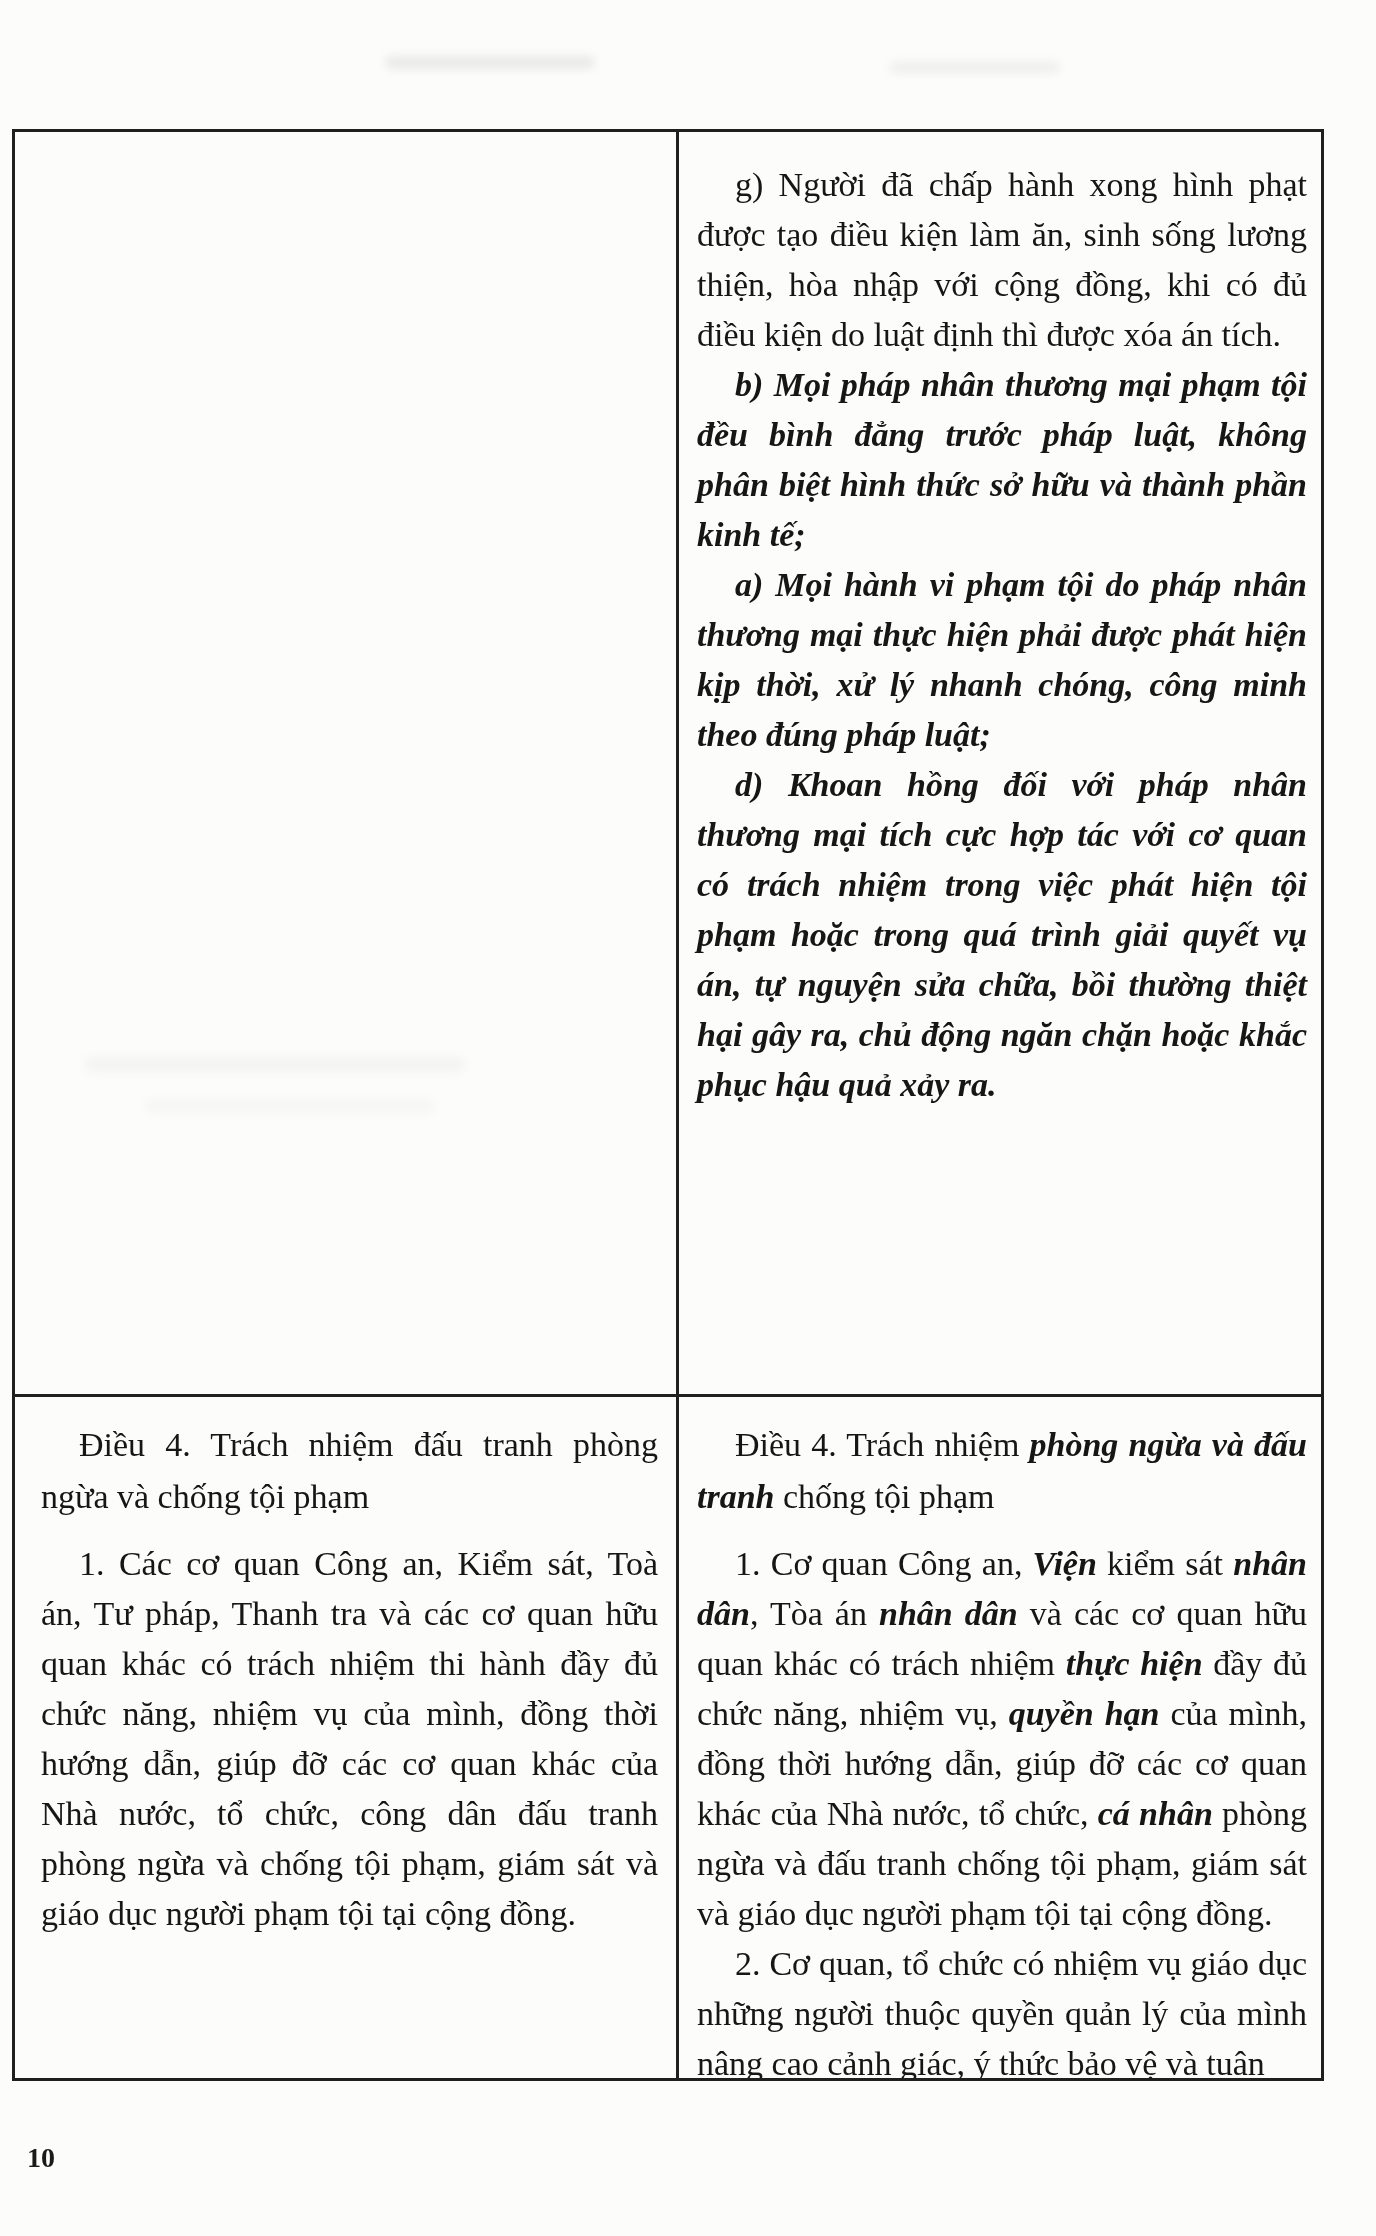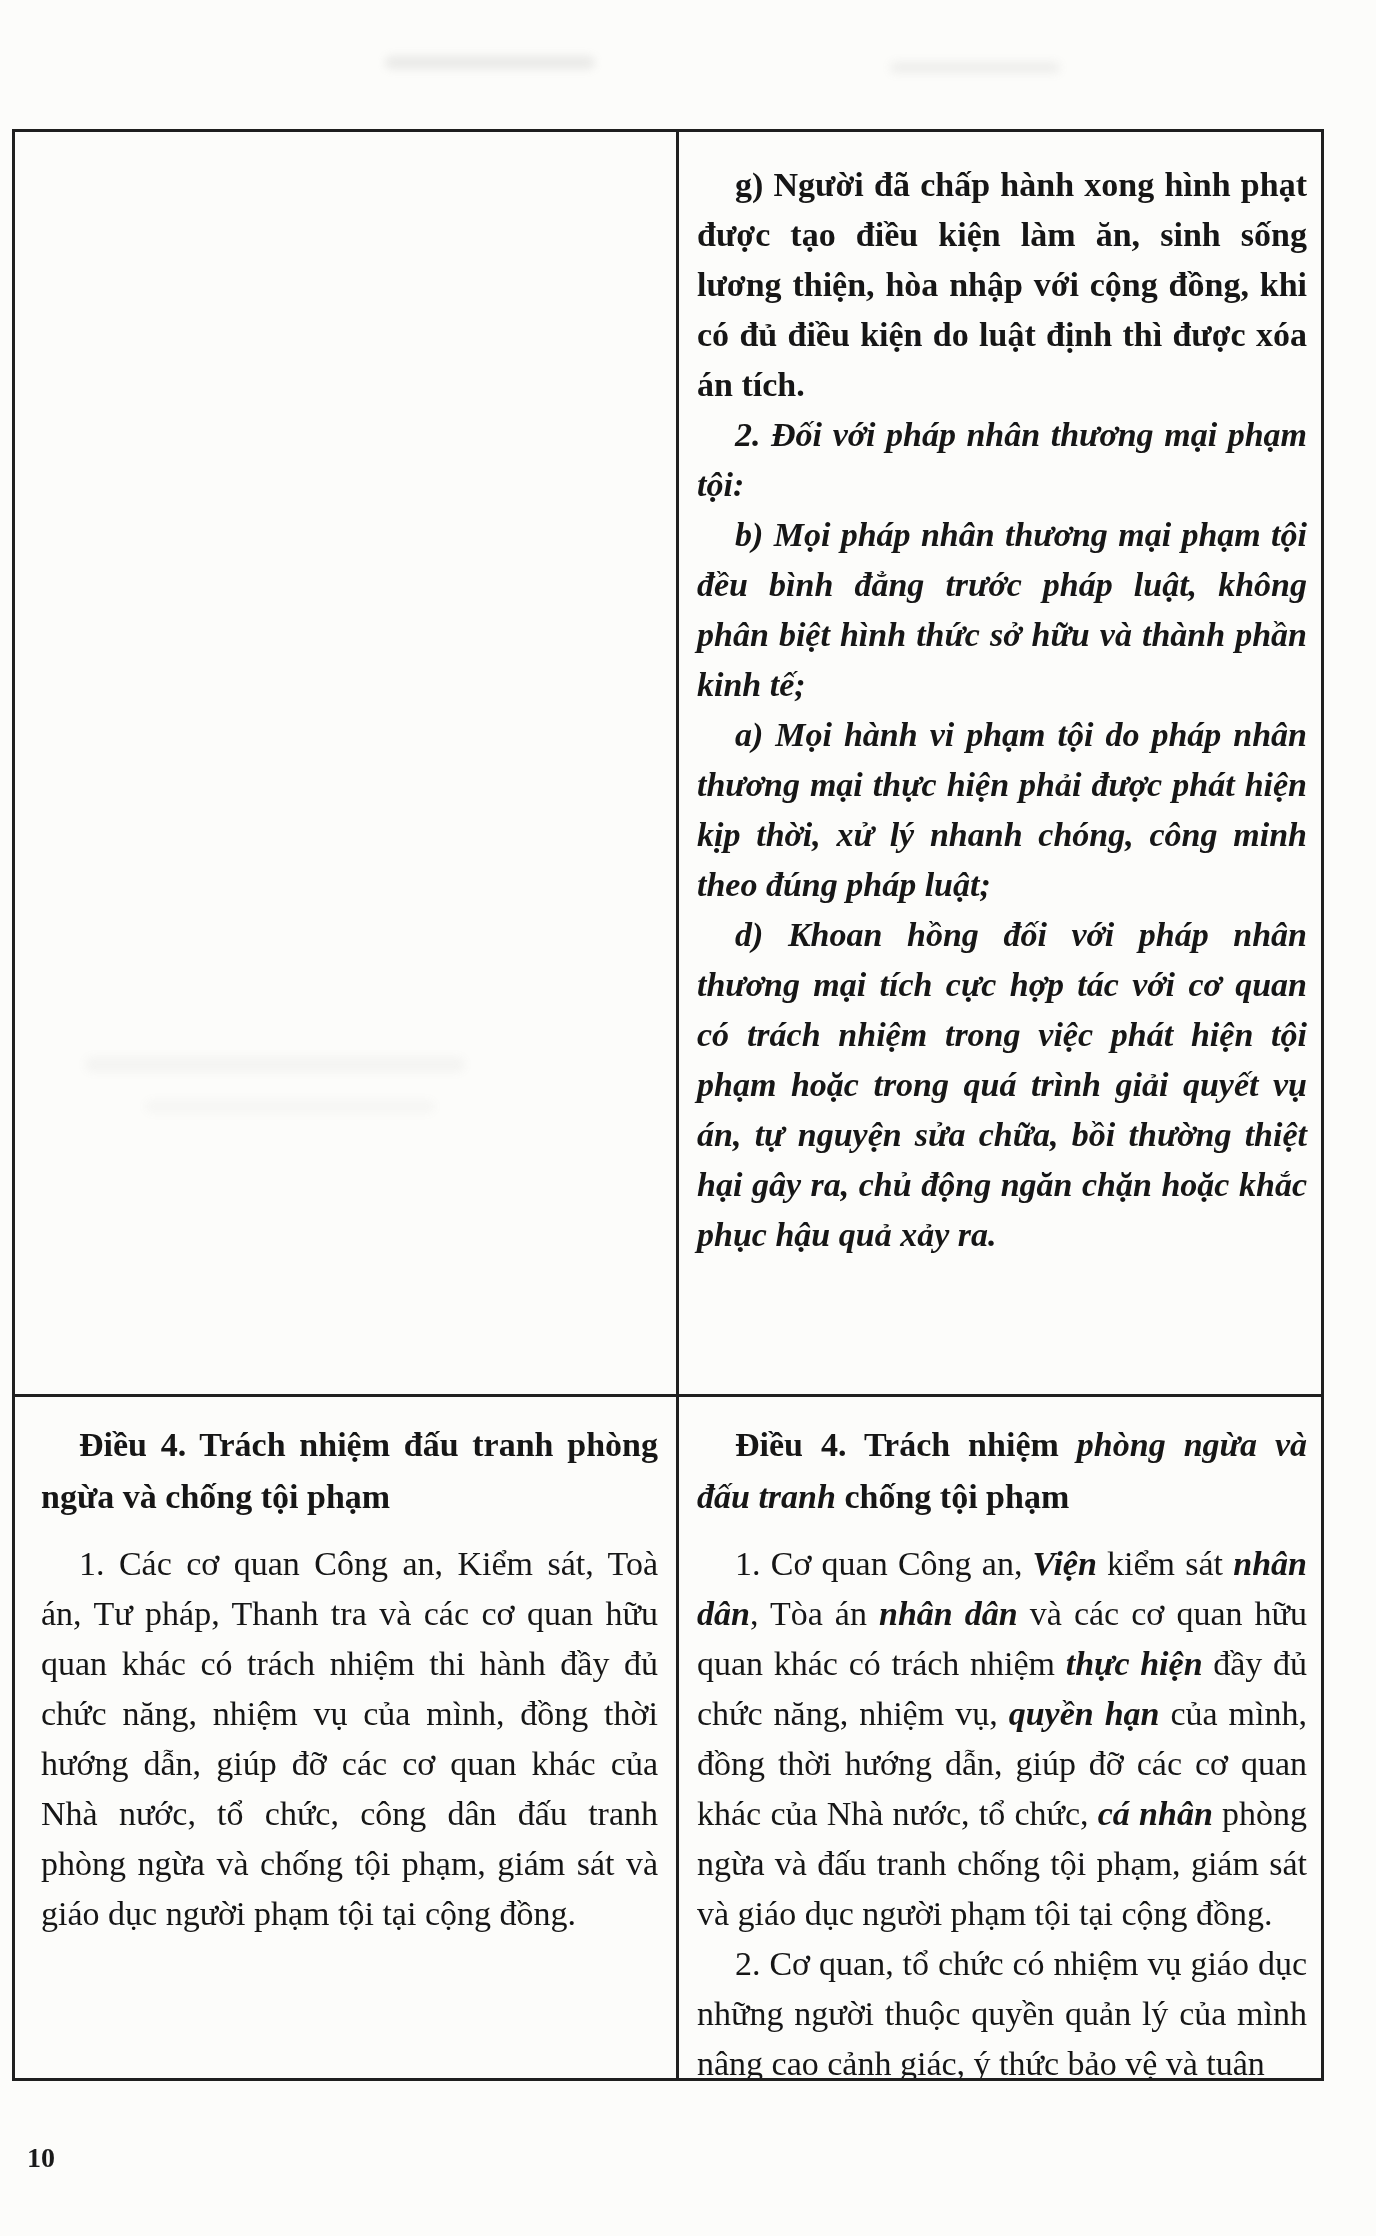--- a/index.html
+++ b/index.html
@@ -42,21 +42,21 @@
     text-indent:38px;
     color:#161616;
   }
   .para.heading{
     line-height:52px;
     font-weight:bold;
     margin-bottom:16px;
   }
   .para.first{margin-top:2px;}
   .s-r{font-weight:normal;font-style:normal;}
-  .s-b{font-weight:bold;font-style:normal;}
+  .s-b{font-weight:normal;font-style:normal;}
   .s-bi{font-weight:bold;font-style:italic;}
   .page-number{
     position:absolute;
     left:27px;top:2142px;
     font-size:28px;
     font-weight:bold;
     color:#1a1a1a;
   }
   .scan-smudge{
     position:absolute;
@@ -78,21 +78,20 @@
   <div class="scan-smudge smudge-1"></div>
   <div class="scan-smudge smudge-2"></div>
 
   <div class="doc-table">
     <div class="cell cell-tl cell-divider row-divider">
       <div class="scan-smudge smudge-3"></div>
       <div class="scan-smudge smudge-4"></div>
     </div>
     <div class="cell cell-tr row-divider">
         <p class="para p"><span class="s-b">g) Người đã chấp hành xong hình phạt được tạo điều kiện làm ăn, sinh sống lương thiện, hòa nhập với cộng đồng, khi có đủ điều kiện do luật định thì được xóa án tích.</span></p>
-        <p class="para p"><span class="s-bi">2. Đối với pháp nhân thương mại phạm tội:</span></p>
         <p class="para p"><span class="s-bi">b) Mọi pháp nhân thương mại phạm tội đều bình đẳng trước pháp luật, không phân biệt hình thức sở hữu và thành phần kinh tế;</span></p>
         <p class="para p"><span class="s-bi">a) Mọi hành vi phạm tội do pháp nhân thương mại thực hiện phải được phát hiện kịp thời, xử lý nhanh chóng, công minh theo đúng pháp luật;</span></p>
         <p class="para p"><span class="s-bi">d) Khoan hồng đối với pháp nhân thương mại tích cực hợp tác với cơ quan có trách nhiệm trong việc phát hiện tội phạm hoặc trong quá trình giải quyết vụ án, tự nguyện sửa chữa, bồi thường thiệt hại gây ra, chủ động ngăn chặn hoặc khắc phục hậu quả xảy ra.</span></p>
       </div>
     <div class="cell cell-bl cell-divider">
         <p class="para heading"><span class="s-b">Điều 4. Trách nhiệm đấu tranh phòng ngừa và chống tội phạm</span></p>
         <p class="para p first"><span class="s-r">1. Các cơ quan Công an, Kiểm sát, Toà án, Tư pháp, Thanh tra và các cơ quan hữu quan khác có trách nhiệm thi hành đầy đủ chức năng, nhiệm vụ của mình, đồng thời hướng dẫn, giúp đỡ các cơ quan khác của Nhà nước, tổ chức, công dân đấu tranh phòng ngừa và chống tội phạm, giám sát và giáo dục người phạm tội tại cộng đồng.</span></p>
       </div>
     <div class="cell cell-br">
         <p class="para heading"><span class="s-b">Điều 4. Trách nhiệm </span><span class="s-bi">phòng ngừa và đấu tranh</span><span class="s-b"> chống tội phạm</span></p>

